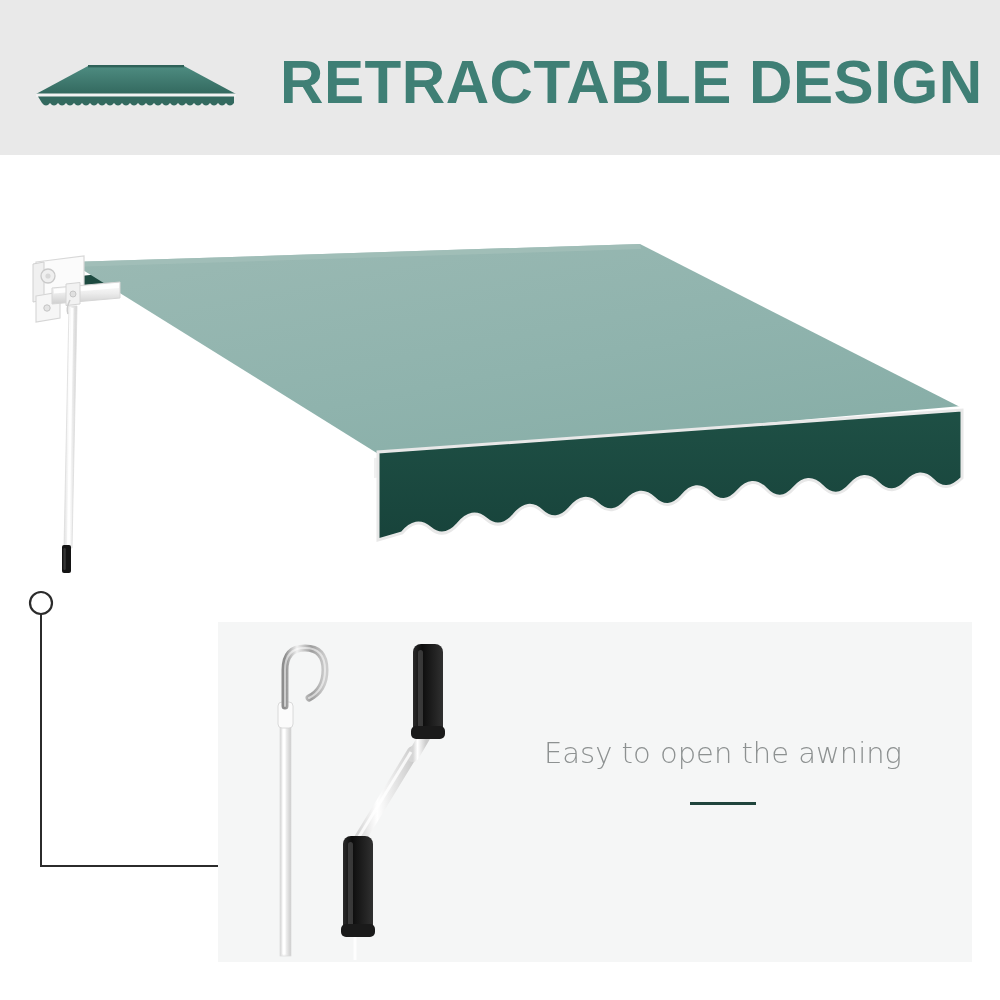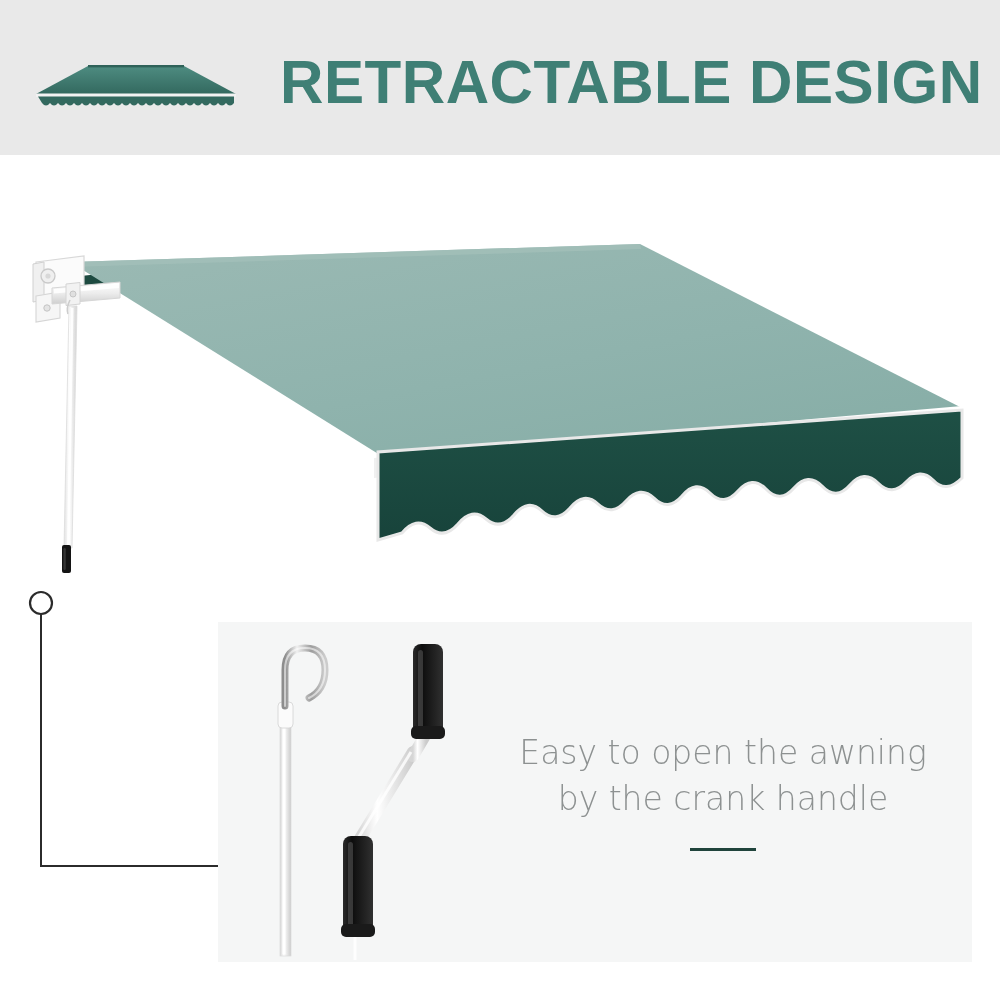--- a/index.html
+++ b/index.html
@@ -94,21 +94,21 @@
   }
   .caption-block {
     position: absolute;
     left: 270px;
     top: 108px;
     width: 470px;
     text-align: center;
   }
   .caption-line {
     font-family: "DejaVu Sans", sans-serif;
-    font-size: 33px;
+    font-size: 29px;
     line-height: 46px;
     font-weight: 300;
     color: #8d9191;
     white-space: nowrap;
   }
   .caption-rule {
     margin: 26px auto 0 auto;
     width: 66px;
     height: 3px;
     background: #20443c;
@@ -297,19 +297,18 @@
         <g>
           <rect x="85" y="206" width="30" height="98" rx="8" fill="url(#gripGrad)"></rect>
           <rect x="90" y="212" width="5" height="84" rx="2.5" fill="#4a4a4a" opacity="0.7"></rect>
           <rect x="83" y="294" width="34" height="13" rx="5" fill="#1a1a1a"></rect>
         </g>
       </g>
     </svg>
 
     <div class="caption-block">
       <div class="caption-line">Easy to open the awning</div>
-      <div class="caption-line">by the crank handle</div>
       <div class="caption-rule"></div>
     </div>
 
   </div>
 
 </div>
 
 </body></html>

